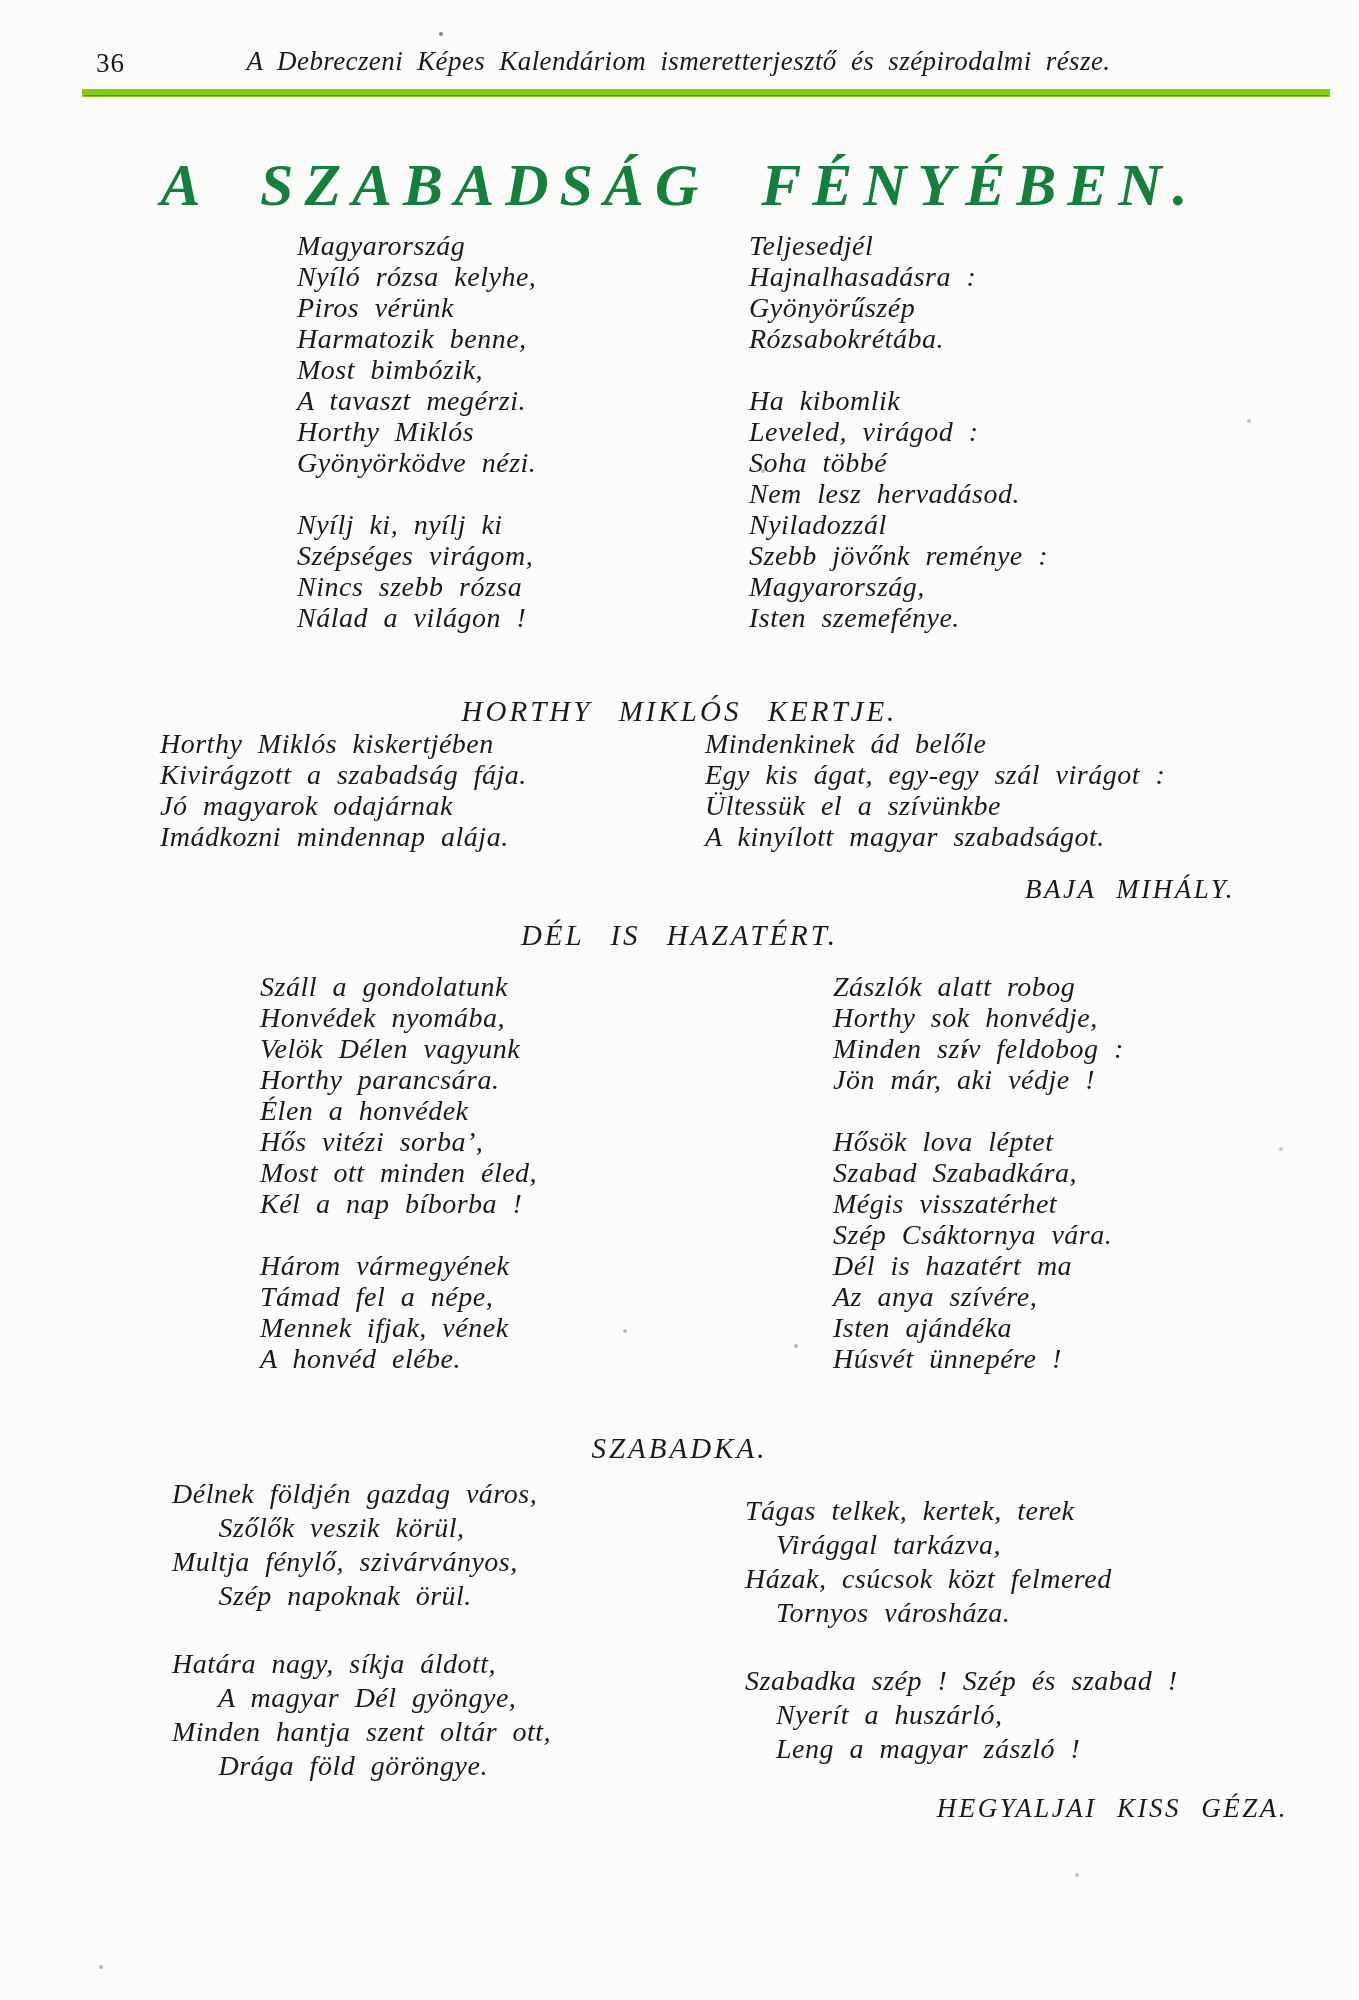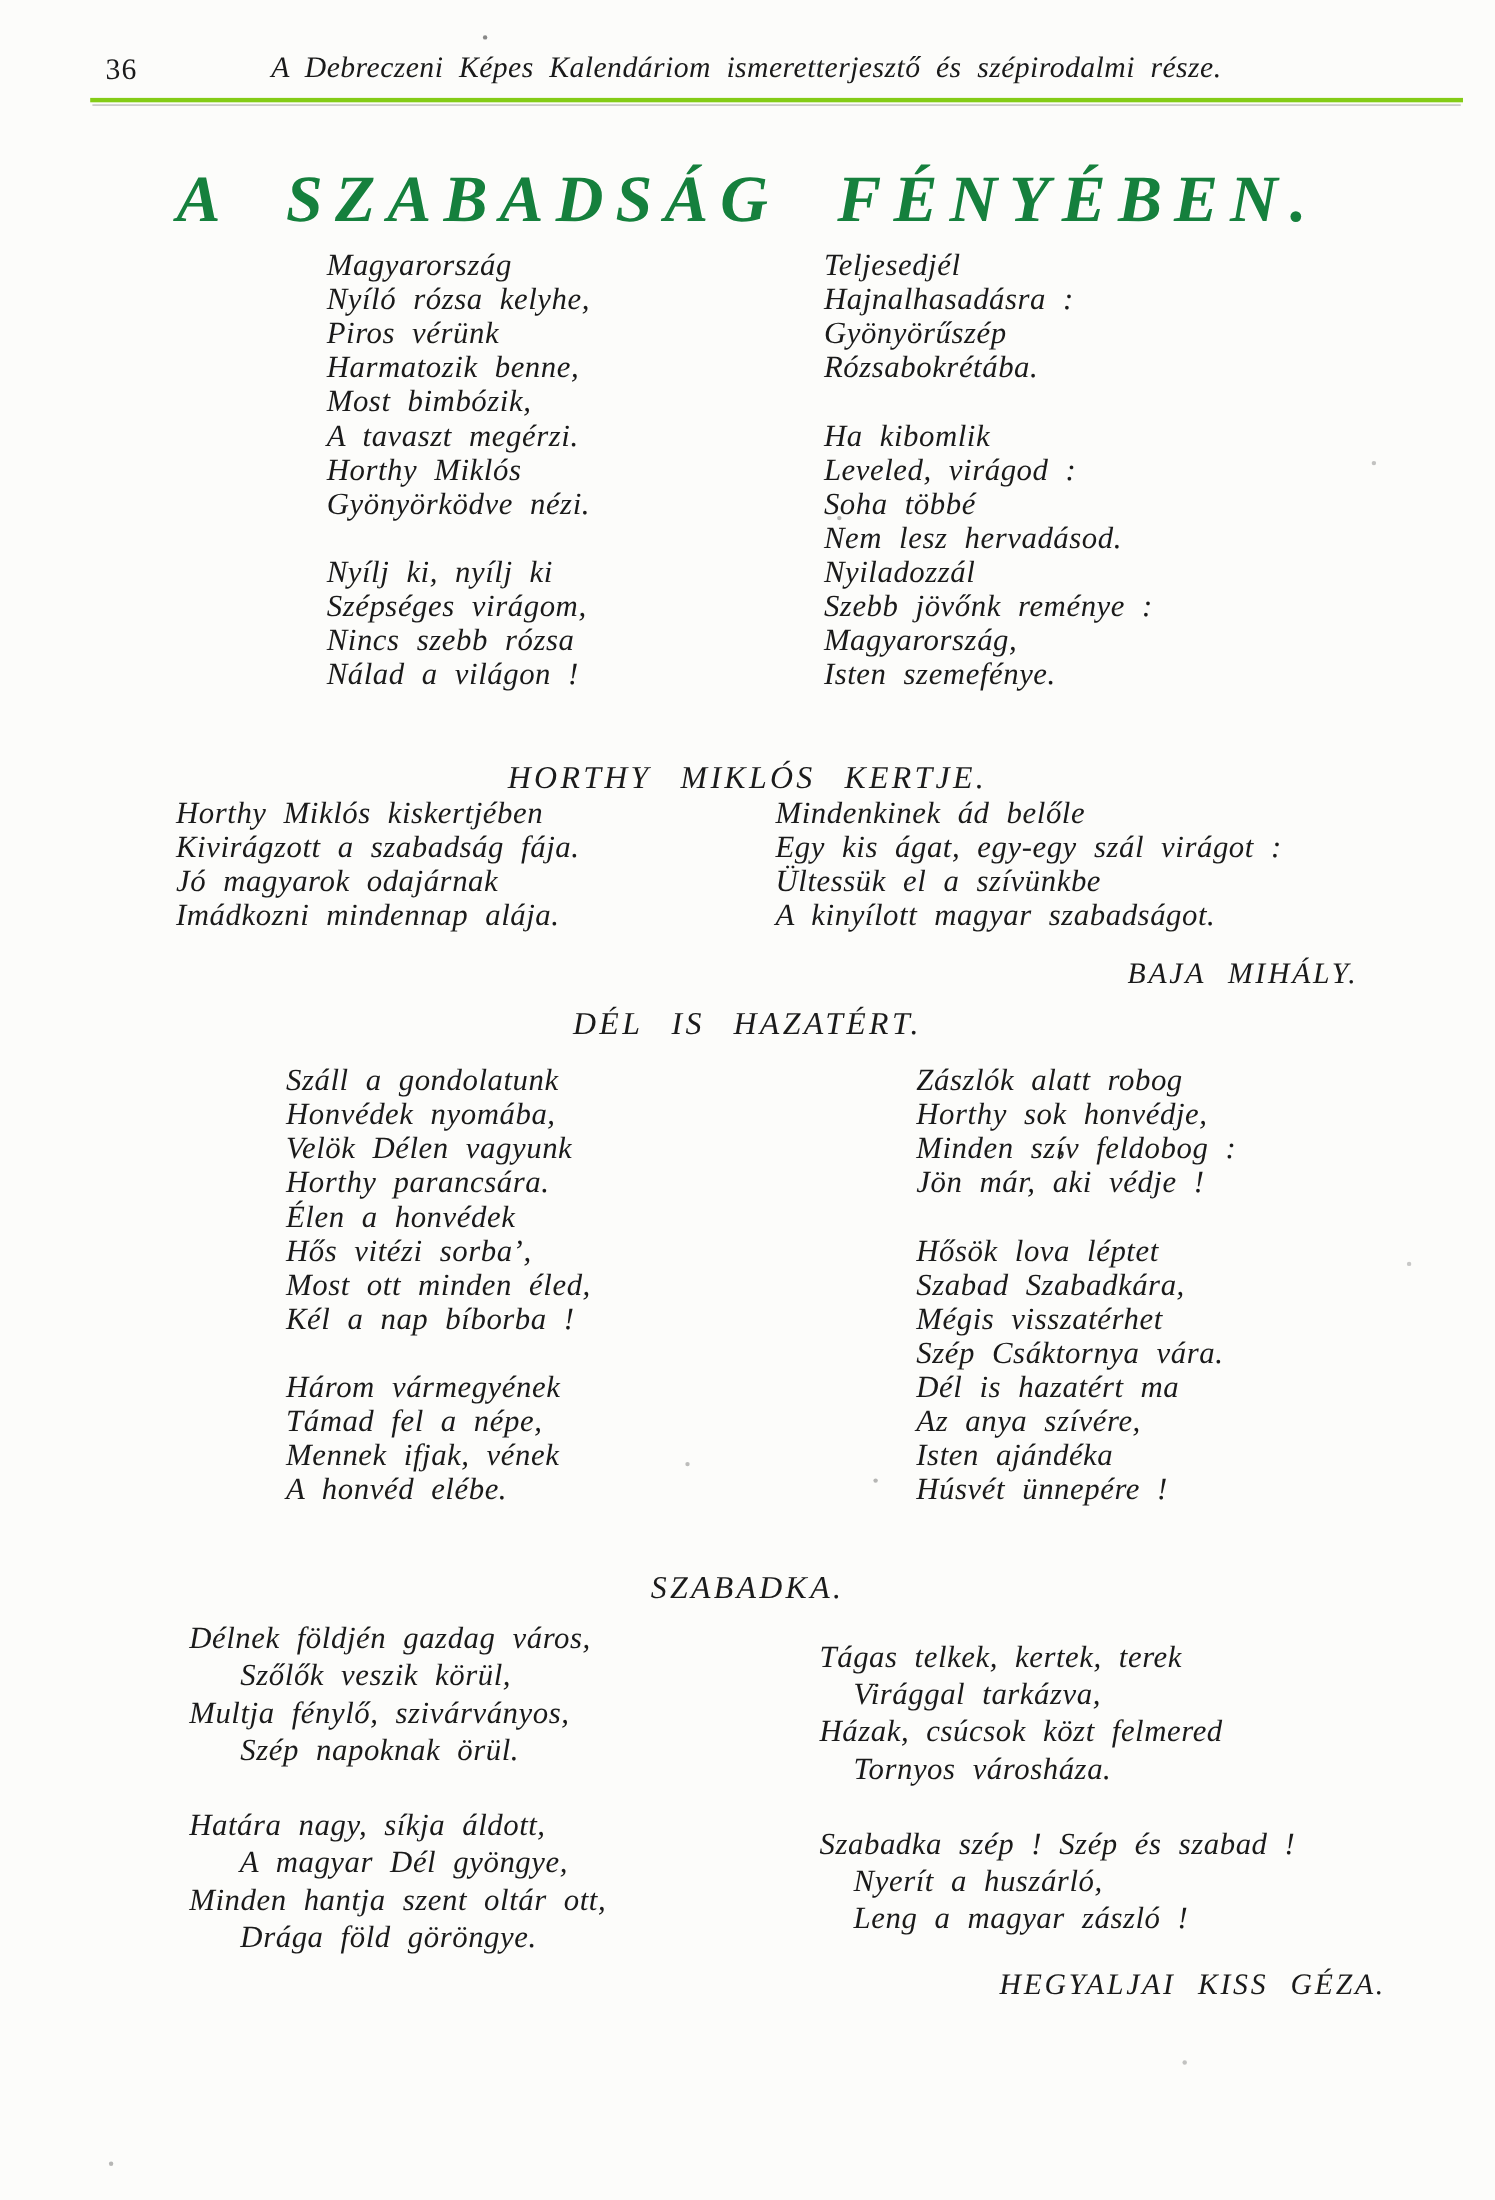--- a/index.html
+++ b/index.html
@@ -9,21 +9,21 @@
     background:#fcfcfa;
     overflow:hidden;
     color:#1a1a1a;
     font-family:"Liberation Serif","DejaVu Serif",serif;
   }
   
   .header{
     position:relative;
     margin:0 29px 0 82px;
     padding:46px 0 12px 0;
-    border-bottom:4px solid #84cc16;
+    border-bottom:8px solid #84cc16;
   }
   .header::after{
     content:"";position:absolute;left:2px;right:2px;bottom:-7px;height:1px;
     background:rgba(30,30,30,.35);
   }
   .pagenum{
     position:absolute;left:14px;top:48px;
     font-size:27px;font-style:normal;letter-spacing:1px;
   }
   .running{
@@ -74,21 +74,21 @@
   .poem4{margin-top:12px;}
   .poem4 .c0{margin-left:172px;width:573px;}
   
   .author{
     text-align:right;
     font-style:italic;
     font-size:27px;line-height:31px;
     letter-spacing:2.5px;word-spacing:11px;
   }
   .author1{margin:22px 124px 0 0;}
-  .author2{margin:10px 99px 0 0;}
+  .author2{margin:10px 71px 0 0;}
   
   .heading-mark{
     position:absolute;left:958px;top:1040px;
     font-style:italic;font-size:30px;color:#2a2a2a;
   }
   .specks{
     position:absolute;top:0;left:0;width:2px;height:2px;border-radius:50%;
     background:transparent;
     box-shadow:
       440px 33px 0 1px rgba(20,20,20,.5),

